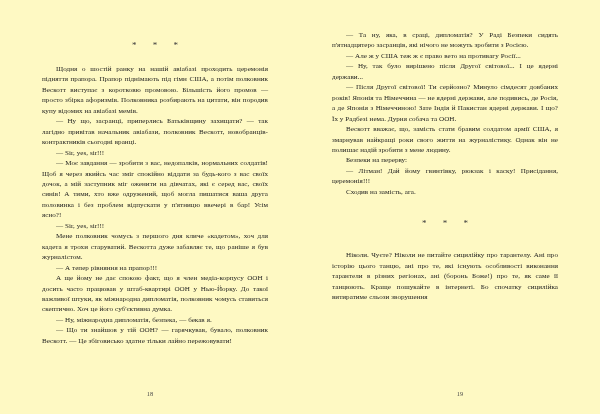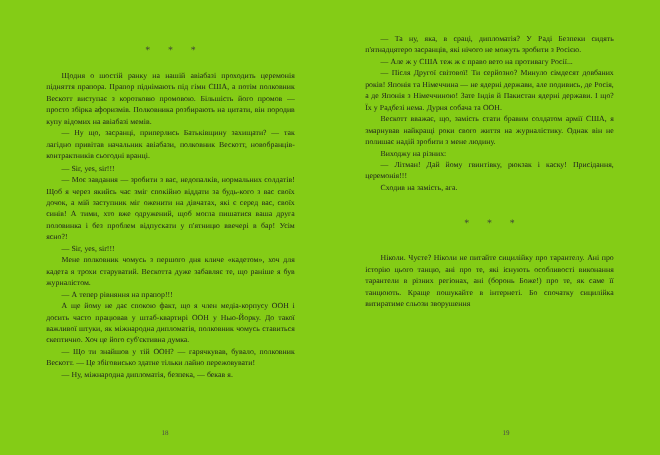--- a/index.html
+++ b/index.html
@@ -17,21 +17,21 @@
   .spread {
     display: flex;
     width: 600px;
     height: 414px;
     box-sizing: border-box;
   }
   .page {
     position: relative;
     box-sizing: border-box;
     height: 414px;
-    background: #84cc16;
+    background: #fef9c3;
   }
   .page-left {
     width: 300px;
     padding: 22px 32px 0 42px;
   }
   .page-right {
     width: 300px;
     padding: 22px 42px 0 32px;
   }
   .divider {
@@ -83,35 +83,36 @@
     <div class="divider">* * *</div>
 
     <p class="para">Щодня о шостій ранку на нашій авіабазі проходить церемонія підняття прапора. Прапор піднімають під гімн США, а потім полковник Вескотт виступає з коротковю промовою. Більшість його промов — просто збірка афоризмів. Полковника розбирають на цитати, він породив купу відомих на авіабазі мемів.</p>
     <p class="para">— Ну що, засранці, приперлись Батьківщину захищати? — так лагідно привітав начальник авіабази, полковник Вескотт, новобранців-контрактників сьогодні вранці.</p>
     <p class="para">— Sir, yes, sir!!!</p>
     <p class="para">— Моє завдання — зробити з вас, недопалків, нормальних солдатів! Щоб я через якийсь час зміг спокійно віддати за будь-кого з вас своїх дочок, а мій заступник міг оженити на дівчатах, які є серед вас, своїх синів! А тими, хто вже одружений, щоб могла пишатися ваша друга половинка і без проблем відпускати у п'ятницю ввечері в бар! Усім ясно?!</p>
     <p class="para">— Sir, yes, sir!!!</p>
     <p class="para">Мене полковник чомусь з першого дня кличе «кадетом», хоч для кадета я трохи старуватий. Вескотта дуже забавляє те, що раніше я був журналістом.</p>
     <p class="para">— А тепер рівняння на прапор!!!</p>
     <p class="para">А ще йому не дає спокою факт, що я член медіа-корпусу ООН і досить часто працював у штаб-квартирі ООН у Нью-Йорку. До такої важливої штуки, як міжнародна дипломатія, полковник чомусь ставиться скептично. Хоч це його суб'єктивна думка.</p>
+    <p class="para">— Ну, міжнародна дипломатія, безпека, — бекав я.</p>
     <p class="para">— Що ти знайшов у тій ООН? — гарячкував, бувало, полковник Вескотт. — Це збіговисько здатне тільки лайно пережовувати!</p>
-    <p class="para">— Ну, міжнародна дипломатія, безпека, — бекав я.</p>
 
     <div class="folio folio-left">18</div>
   </div>
 
   <div class="page page-right">
 
     <div class="spacer-top"></div>
 
     <p class="para">— Та ну, яка, в сраці, дипломатія? У Раді Безпеки сидять п'ятнадцятеро засранців, які нічого не можуть зробити з Росією.</p>
     <p class="para">— Але ж у США теж ж є право вето на противагу Росії...</p>
+    <p class="para">— Ну, так було вирішено після Другої світової... І це ядерні держави...</p>
     <p class="para">— Після Другої світової! Ти серйозно? Минуло сімдесят довбаних років! Японія та Німеччина — не ядерні держави, але подивись, де Росія, а де Японія з Німеччиною! Зате Індія й Пакистан ядерні держави. І що? Їх у Радбезі нема. Дурня собача та ООН.</p>
     <p class="para">Вескотт вважає, що, замість стати бравим солдатом армії США, я змарнував найкращі роки свого життя на журналістику. Однак він не полишає надій зробити з мене людину.</p>
-    <p class="para">Виходжу на різних:</p>
+    <p class="para">Безпеки на перерву:</p>
     <p class="para">— Літман! Дай йому гвинтівку, рюкзак і каску! Присідання, церемонія!!!</p>
     <p class="para">Сходив на замість, ага.</p>
 
     <div class="divider divider-mid">* * *</div>
 
     <p class="para">Ніколи. Чуєте? Ніколи не питайте сицилійку про тарантелу. Ані про історію цього танцю, ані про те, які існують особливості виконання тарантели в різних регіонах, ані (боронь Боже!) про те, як саме її танцюють. Краще пошукайте в інтернеті. Бо спочатку сицилійка витиратиме сльози зворушення</p>
 
     <div class="folio folio-right">19</div>
   </div>
 

